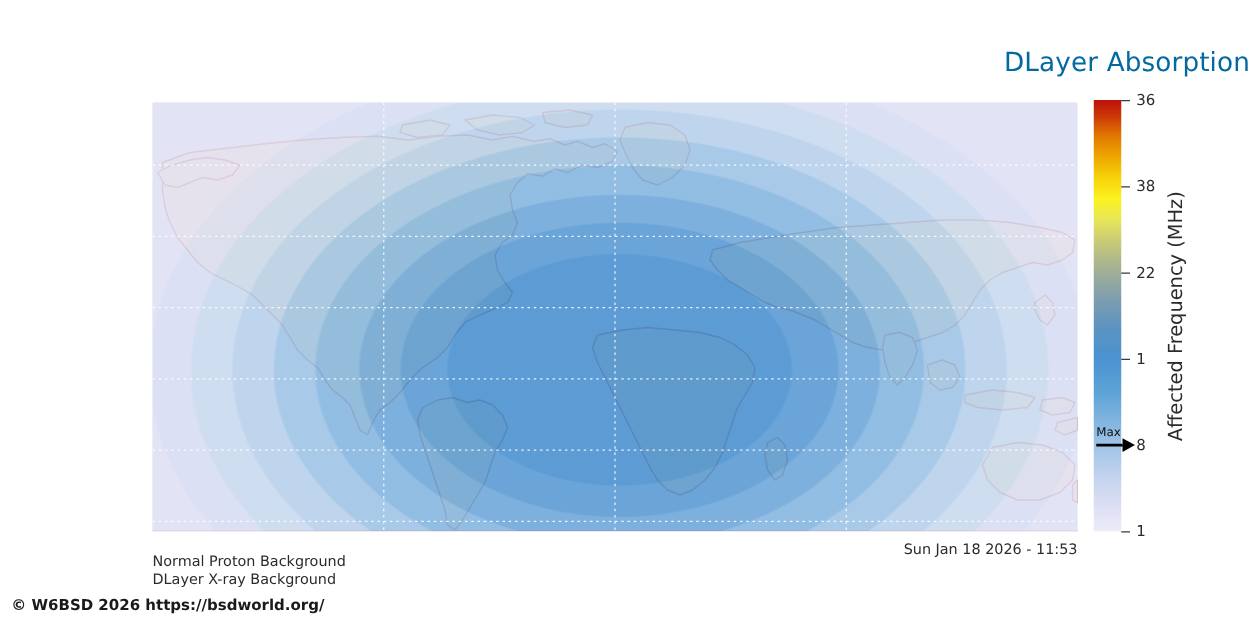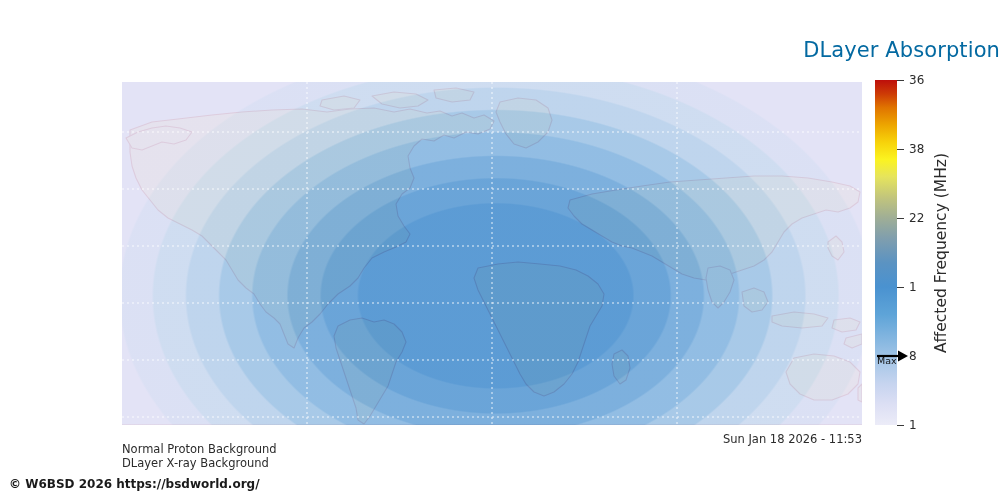--- a/index.html
+++ b/index.html
@@ -110,21 +110,21 @@
     position: absolute;
     left: 876px;
     top: 340px;
     width: 40px;
     height: 24px;
     pointer-events: none;
   }
   #max-marker .max-text {
     position: absolute;
     left: 1px;
-    top: 14px;
+    top: 0;
     font-size: 9.5px;
     color: #111;
     line-height: 1;
   }
 
   
   #note-proton, #note-xray {
     position: absolute;
     left: 122px;
     font-size: 11.5px;

